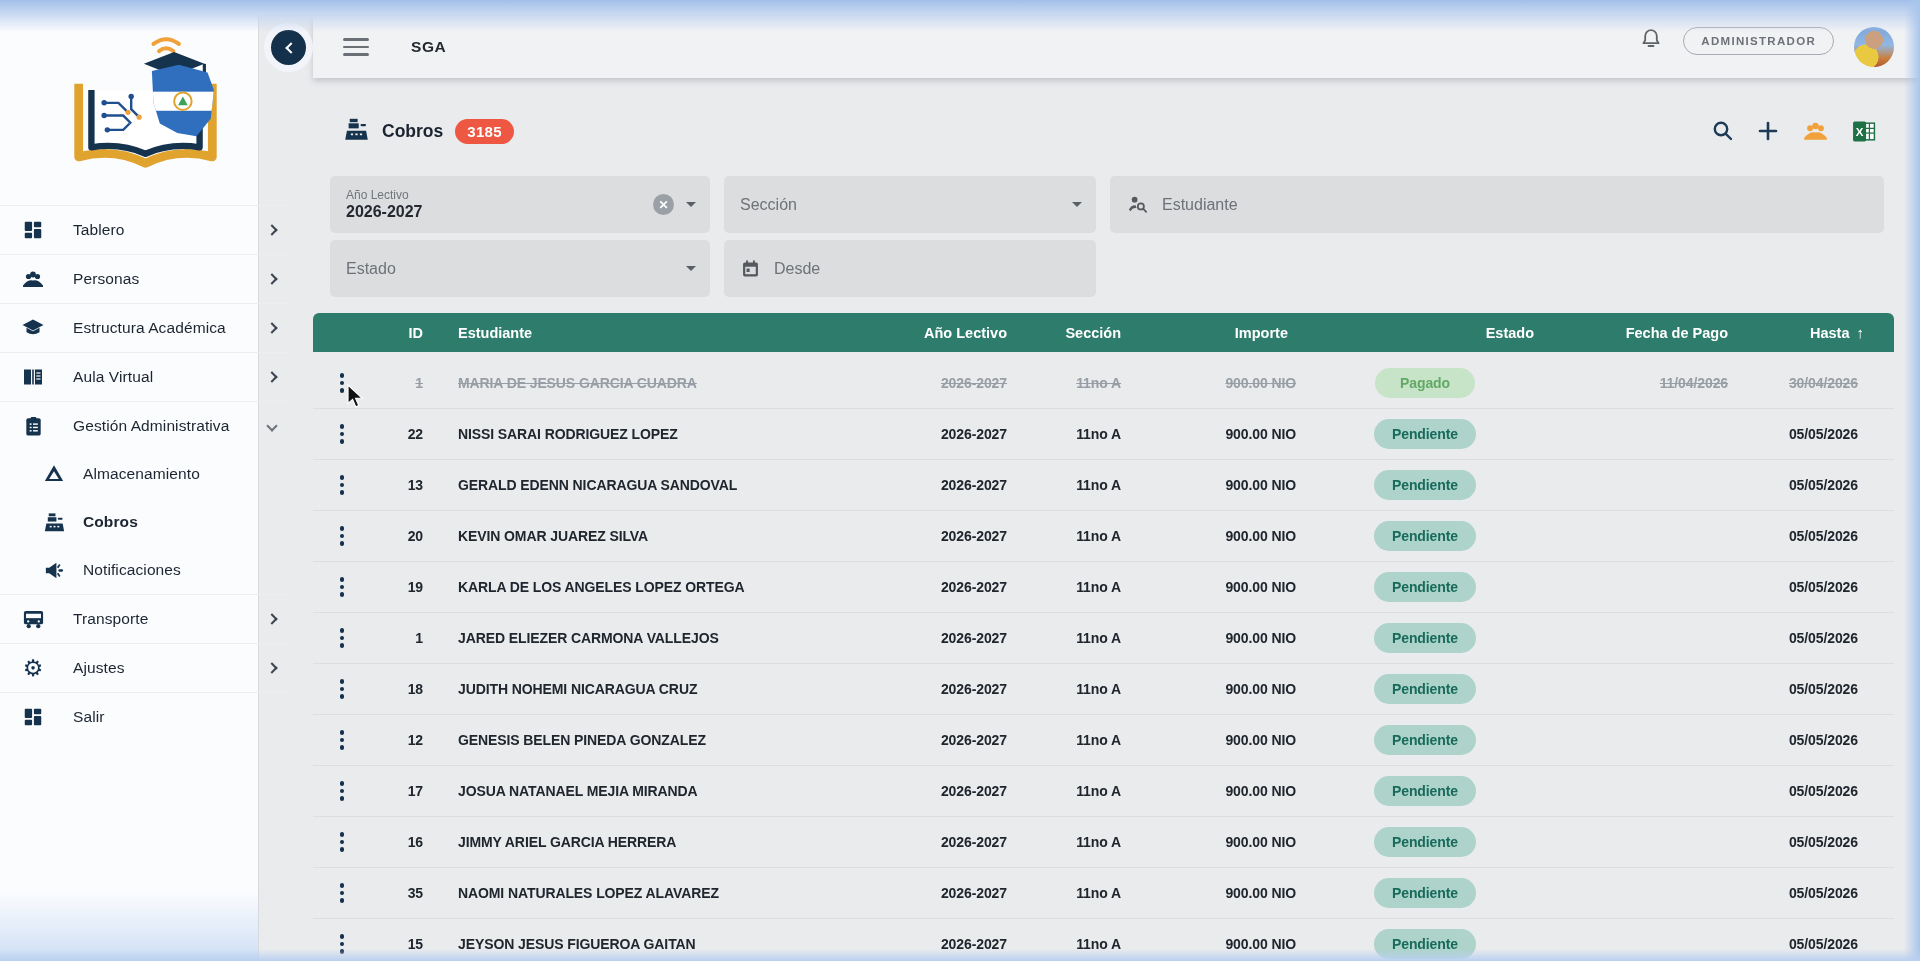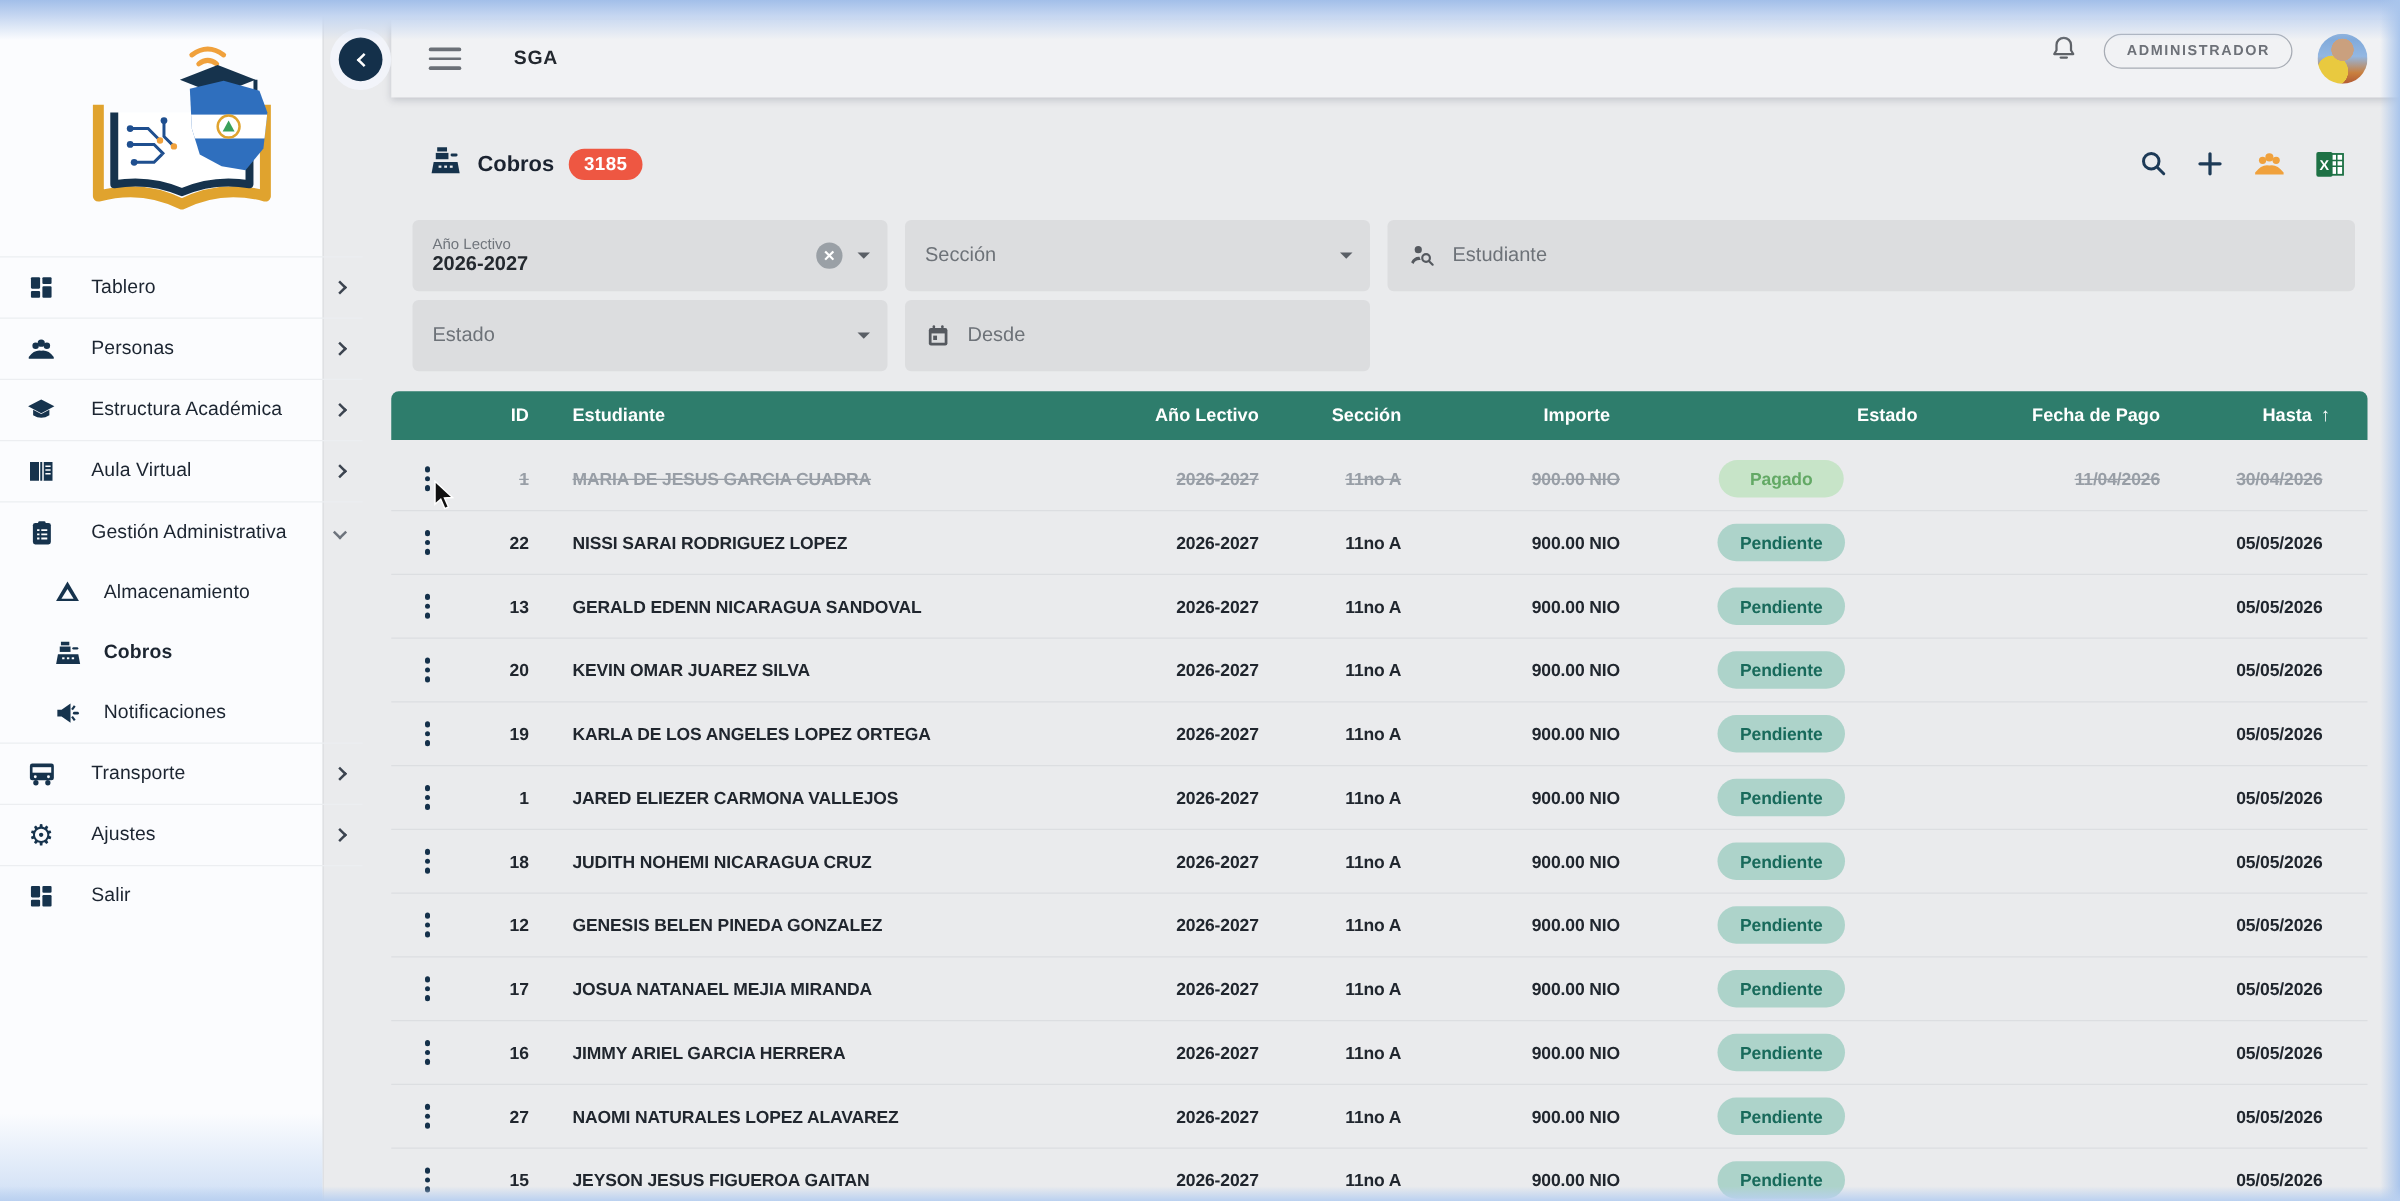--- a/index.html
+++ b/index.html
@@ -639,21 +639,21 @@
     </div>
 
     <div class="trow">
       <div>
           <button class="kebab">
             <i></i>
             <i></i>
             <i></i>
           </button>
         </div>
-      <div class="c-center">27</div>
+      <div class="c-center">35</div>
       <div class="c-name">NAOMI NATURALES LOPEZ ALAVAREZ</div>
       <div class="c-center">2026-2027</div>
       <div class="c-center">11no A</div>
       <div class="c-right">900.00 NIO</div>
       <div class="c-status"><span class="badge pendiente">Pendiente</span></div>
       <div class="c-center"></div>
       <div class="c-vence">05/05/2026</div>
     </div>
 
     <div class="trow">

